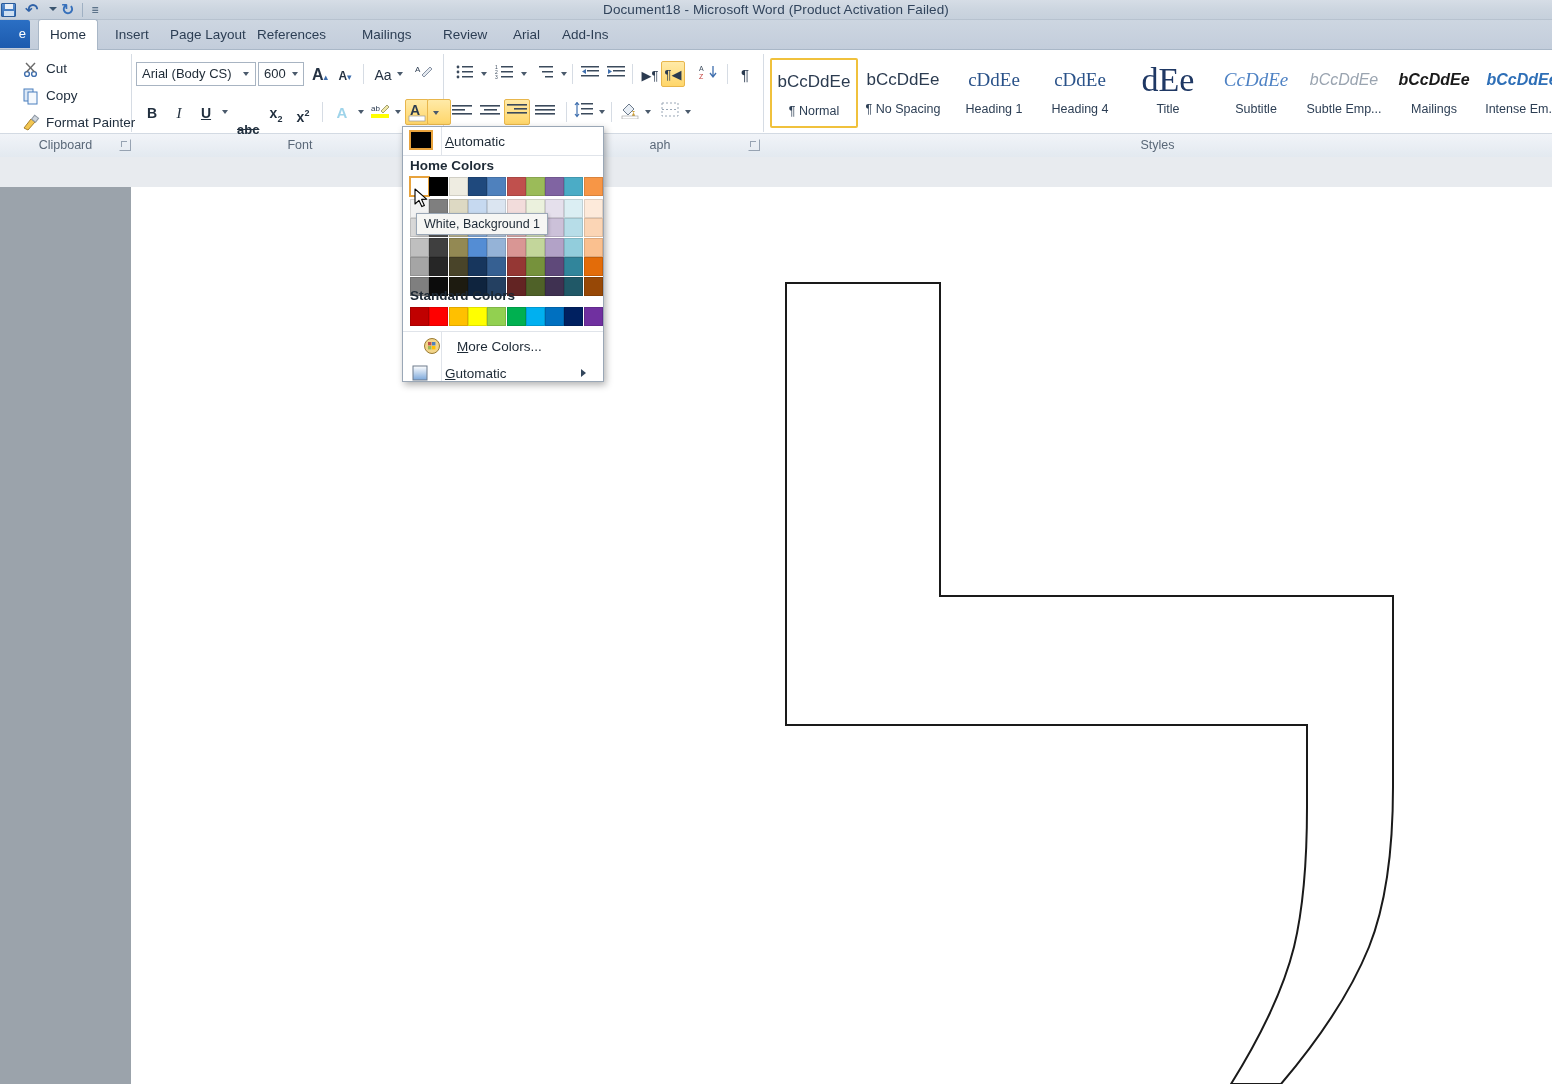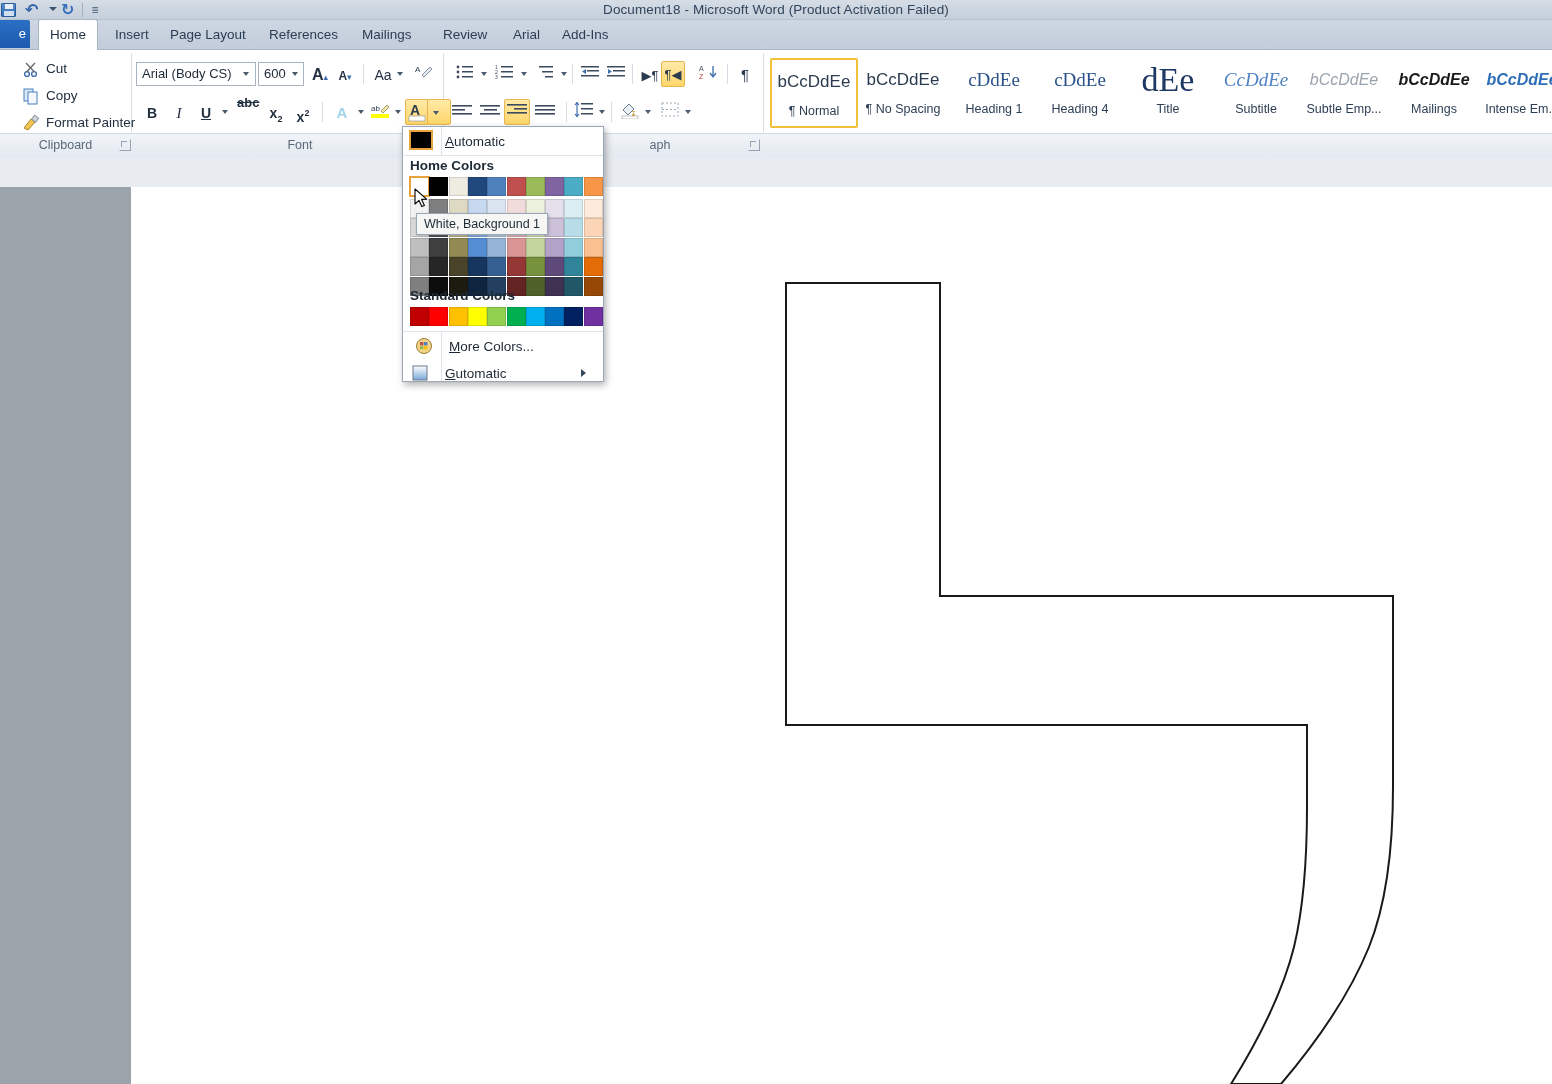--- a/index.html
+++ b/index.html
@@ -224,37 +224,38 @@
       </div>
     </div>
     <div class="title-text">Document18  -  Microsoft Word (Product Activation Failed)</div>
   </div>
 
   <div class="tabstrip">
     <div class="file-tab">e</div>
     <div class="tab active" style="left:38px;top:-1px">Home</div>
     <div class="tab" style="left:104px">Insert</div>
     <div class="tab" style="left:159px">Page Layout</div>
-    <div class="tab" style="left:258px">References</div>
+    <div class="tab" style="left:246px">References</div>
     <div class="tab" style="left:351px">Mailings</div>
     <div class="tab" style="left:432px">Review</div>
     <div class="tab" style="left:502px">Arial</div>
     <div class="tab" style="left:551px">Add-Ins</div>
   </div>
 
   <div class="ribbon"></div>
   <div class="ribbon-bottom"></div>
 
   <div class="group-sep" style="left:131px"></div>
   <div class="group-sep" style="left:443px"></div>
   <div class="group-sep" style="left:763px"></div>
 
   <div class="group-label" style="left:0px;width:131px">Clipboard</div>
   <div class="group-label" style="left:144px;width:312px">Font</div>
   <div class="group-label" style="left:560px;width:200px">aph</div>
+  <div class="group-label" style="left:763px;width:789px">Styles</div>
 
   <div class="dlg-launcher" style="left:119px"></div>
   <div class="dlg-launcher" style="left:748px"></div>
 
   <div class="clip-item" style="top:56px">
     <span class="clip-ico">
       <svg width="18" height="18" viewBox="0 0 18 18">
         <circle cx="5" cy="14" r="2.4" fill="none" stroke="#3f6fae" stroke-width="1.4"></circle>
         <circle cx="12" cy="14" r="2.4" fill="none" stroke="#3f6fae" stroke-width="1.4"></circle>
         <line x1="4" y1="3" x2="12.5" y2="12" stroke="#6a6a6a" stroke-width="1.4"></line>
@@ -310,21 +311,21 @@
   <div class="rbtn" style="left:140px;top:100px;width:24px">
     <span style="font-weight:bold;font-size:14px">B</span>
   </div>
   <div class="rbtn" style="left:167px;top:100px;width:24px">
     <span style="font-style:italic;font-family:'Liberation Serif',serif;font-size:15px">I</span>
   </div>
   <div class="rbtn" style="left:194px;top:100px;width:24px">
     <span style="text-decoration:underline;font-weight:bold;font-size:14px">U</span>
   </div>
   <div class="combo-arrow" style="left:222px;top:110px"></div>
-  <div class="rbtn" style="left:236px;top:89px;width:24px">
+  <div class="rbtn" style="left:236px;top:116px;width:24px">
     <span style="text-decoration:line-through;font-size:13px;font-weight:bold">abc</span>
   </div>
   <div class="rbtn" style="left:264px;top:100px;width:24px">
     <span style="font-size:14px;font-weight:bold">x<sub style="font-size:9px">2</sub></span>
   </div>
   <div class="rbtn" style="left:291px;top:100px;width:24px">
     <span style="font-size:14px;font-weight:bold">x<sup style="font-size:9px">2</sup></span>
   </div>
   <div class="sep-v" style="left:322px;top:102px;height:20px"></div>
   <div class="rbtn" style="left:330px;top:100px;width:24px">
@@ -618,21 +619,21 @@
         <div class="swatch" style="left: 64.9px; top: 180px; background: rgb(255, 255, 0); border: 1px solid rgba(0, 0, 0, 0.12);"></div>
         <div class="swatch" style="left: 84.2px; top: 180px; background: rgb(146, 208, 80); border: 1px solid rgba(0, 0, 0, 0.12);"></div>
         <div class="swatch" style="left: 103.5px; top: 180px; background: rgb(0, 176, 80); border: 1px solid rgba(0, 0, 0, 0.12);"></div>
         <div class="swatch" style="left: 122.8px; top: 180px; background: rgb(0, 176, 240); border: 1px solid rgba(0, 0, 0, 0.12);"></div>
         <div class="swatch" style="left: 142.1px; top: 180px; background: rgb(0, 112, 192); border: 1px solid rgba(0, 0, 0, 0.12);"></div>
         <div class="swatch" style="left: 161.4px; top: 180px; background: rgb(0, 32, 96); border: 1px solid rgba(0, 0, 0, 0.12);"></div>
         <div class="swatch" style="left: 180.7px; top: 180px; background: rgb(112, 48, 160); border: 1px solid rgba(0, 0, 0, 0.12);"></div>
       </div>
     <div style="position:absolute;left:0;top:204px;width:200px;height:1px;background:#e0e4ea"></div>
     <div class="dd-divider" style="top:205px;height:49px"></div>
-    <div class="dd-row" style="position:absolute;left:4px;top:206px;width:236px">
+    <div class="dd-row" style="position:absolute;left:12px;top:206px;width:236px">
       <span class="dd-ico" style="left:8px;top:4px">
         <svg width="18" height="18" viewBox="0 0 18 18">
           <circle cx="9" cy="9" r="7.5" fill="#f3d58a" stroke="#9a7b33" stroke-width="1"></circle>
           <rect x="5" y="5" width="3.4" height="3.4" fill="#c0504d"></rect>
           <rect x="9" y="5" width="3.4" height="3.4" fill="#4f81bd"></rect>
           <rect x="5" y="9" width="3.4" height="3.4" fill="#9bbb59"></rect>
           <rect x="9" y="9" width="3.4" height="3.4" fill="#ffc000"></rect>
         </svg>
       </span>
       <span style="margin-left:42px"><u>M</u><span>ore Colors...</span></span>

